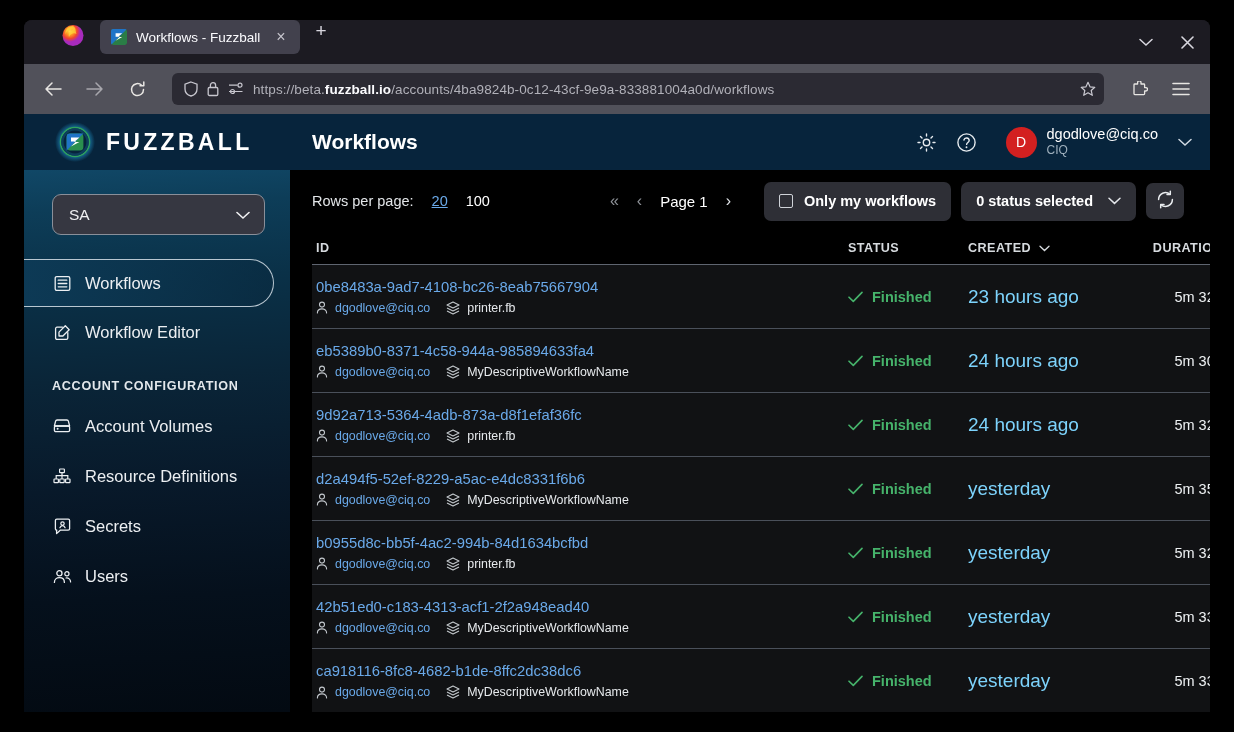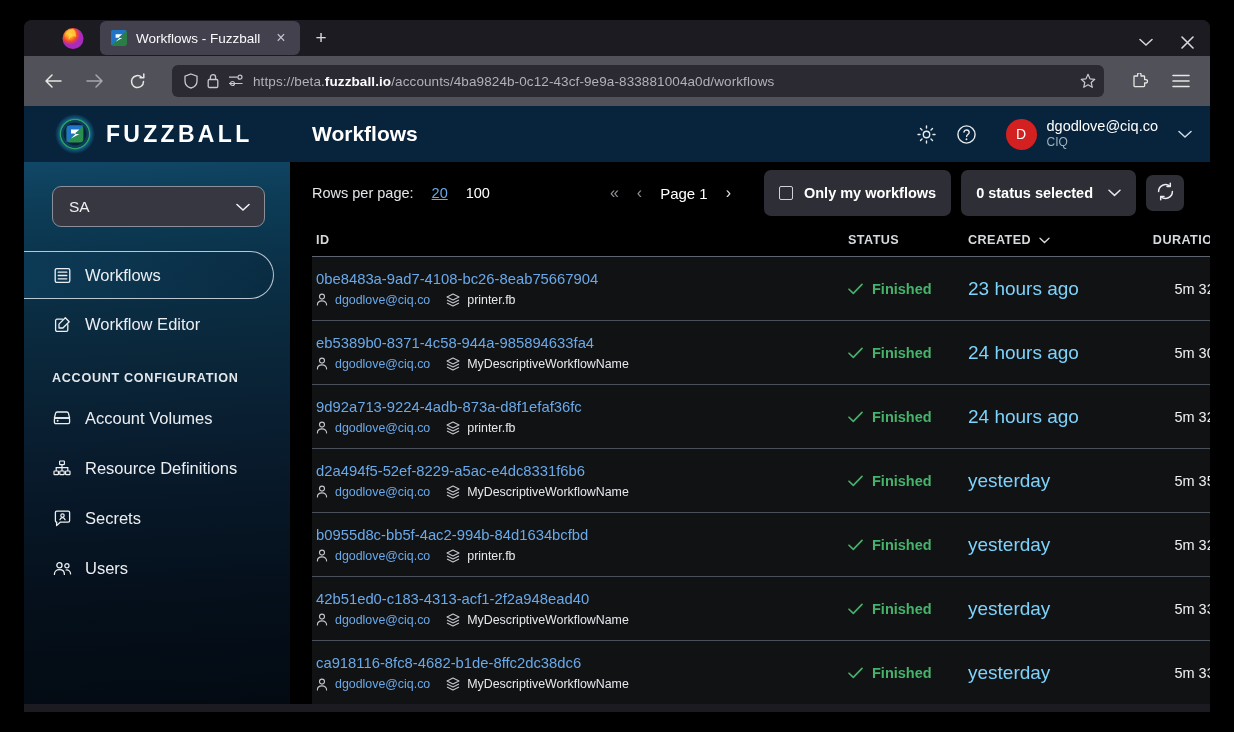--- a/index.html
+++ b/index.html
@@ -15,24 +15,23 @@
     position: absolute;
     left: 24px; top: 20px;
     width: 1186px; height: 692px;
     background: #1c1b22;
     border-radius: 8px 8px 0 0;
     overflow: hidden;
   }
 
   
   #tab-strip {
-    height: 36px;
+    height: 44px;
     background: #1c1b22;
     display: flex;
-    align-items: center;
     padding: 0 6px;
     position: relative;
   }
   #firefox-logo {
     width: 30px; height: 30px;
     margin: 0 12px 0 28px;
     flex: none;
     display: flex; align-items: center; justify-content: center;
   }
   .tab {
@@ -237,21 +236,21 @@
   }
   #rows-label { color: #e3e6e9; }
   .rows-opt { margin-left: 18px; color: #ffffff; }
   .rows-opt.active { color: #6aa9e9; text-decoration: underline; }
   #pager { display: flex; align-items: center; gap: 18px; margin-left: 120px; }
   .pager-btn { color: #8e9298; font-size: 16px; display: flex; align-items: center; }
   .pager-btn.enabled { color: #dfe3e7; }
   #pager-label { color: #ffffff; font-size: 15px; }
   #toolbar-right { margin-left: auto; display: flex; align-items: center; gap: 10px; }
   .pill {
-    height: 46px;
+    height: 39px;
     background: #2e2f36;
     border-radius: 7px;
     display: flex;
     align-items: center;
     padding: 0 15px;
     gap: 11px;
     color: #ffffff;
     font-size: 14.5px;
     font-weight: bold;
   }
@@ -680,21 +679,21 @@
                     <span class="status-text">Finished</span>
                   </span>
                 </div>
                 <div class="col-created">
                   <span class="created-text">24 hours ago</span>
                 </div>
                 <div class="col-duration"><span class="duration-text">5m 30s</span></div>
               </div>
               <div class="row">
                 <div class="col-id">
-                  <span class="wf-id">9d92a713-9224-4adb-873a-d8f1efaf36fc</span>
+                  <span class="wf-id">9d92a713-5364-4adb-873a-d8f1efaf36fc</span>
                   <span class="wf-meta">
                     <span class="meta-icon">
                       <svg width="12" height="13" viewBox="0 0 12 13">
                         <circle cx="6" cy="3.6" r="2.5" stroke="currentColor" stroke-width="1.1" fill="none"></circle>
                         <path d="M1.4 12 c0-2.6 2-4.1 4.6-4.1 s4.6 1.5 4.6 4.1" stroke="currentColor" stroke-width="1.1" fill="none" stroke-linecap="round"></path>
                       </svg>
                     </span>
                     <span class="owner">dgodlove@ciq.co</span>
                     <span class="meta-icon">
                       <svg width="14" height="14" viewBox="0 0 14 14">

